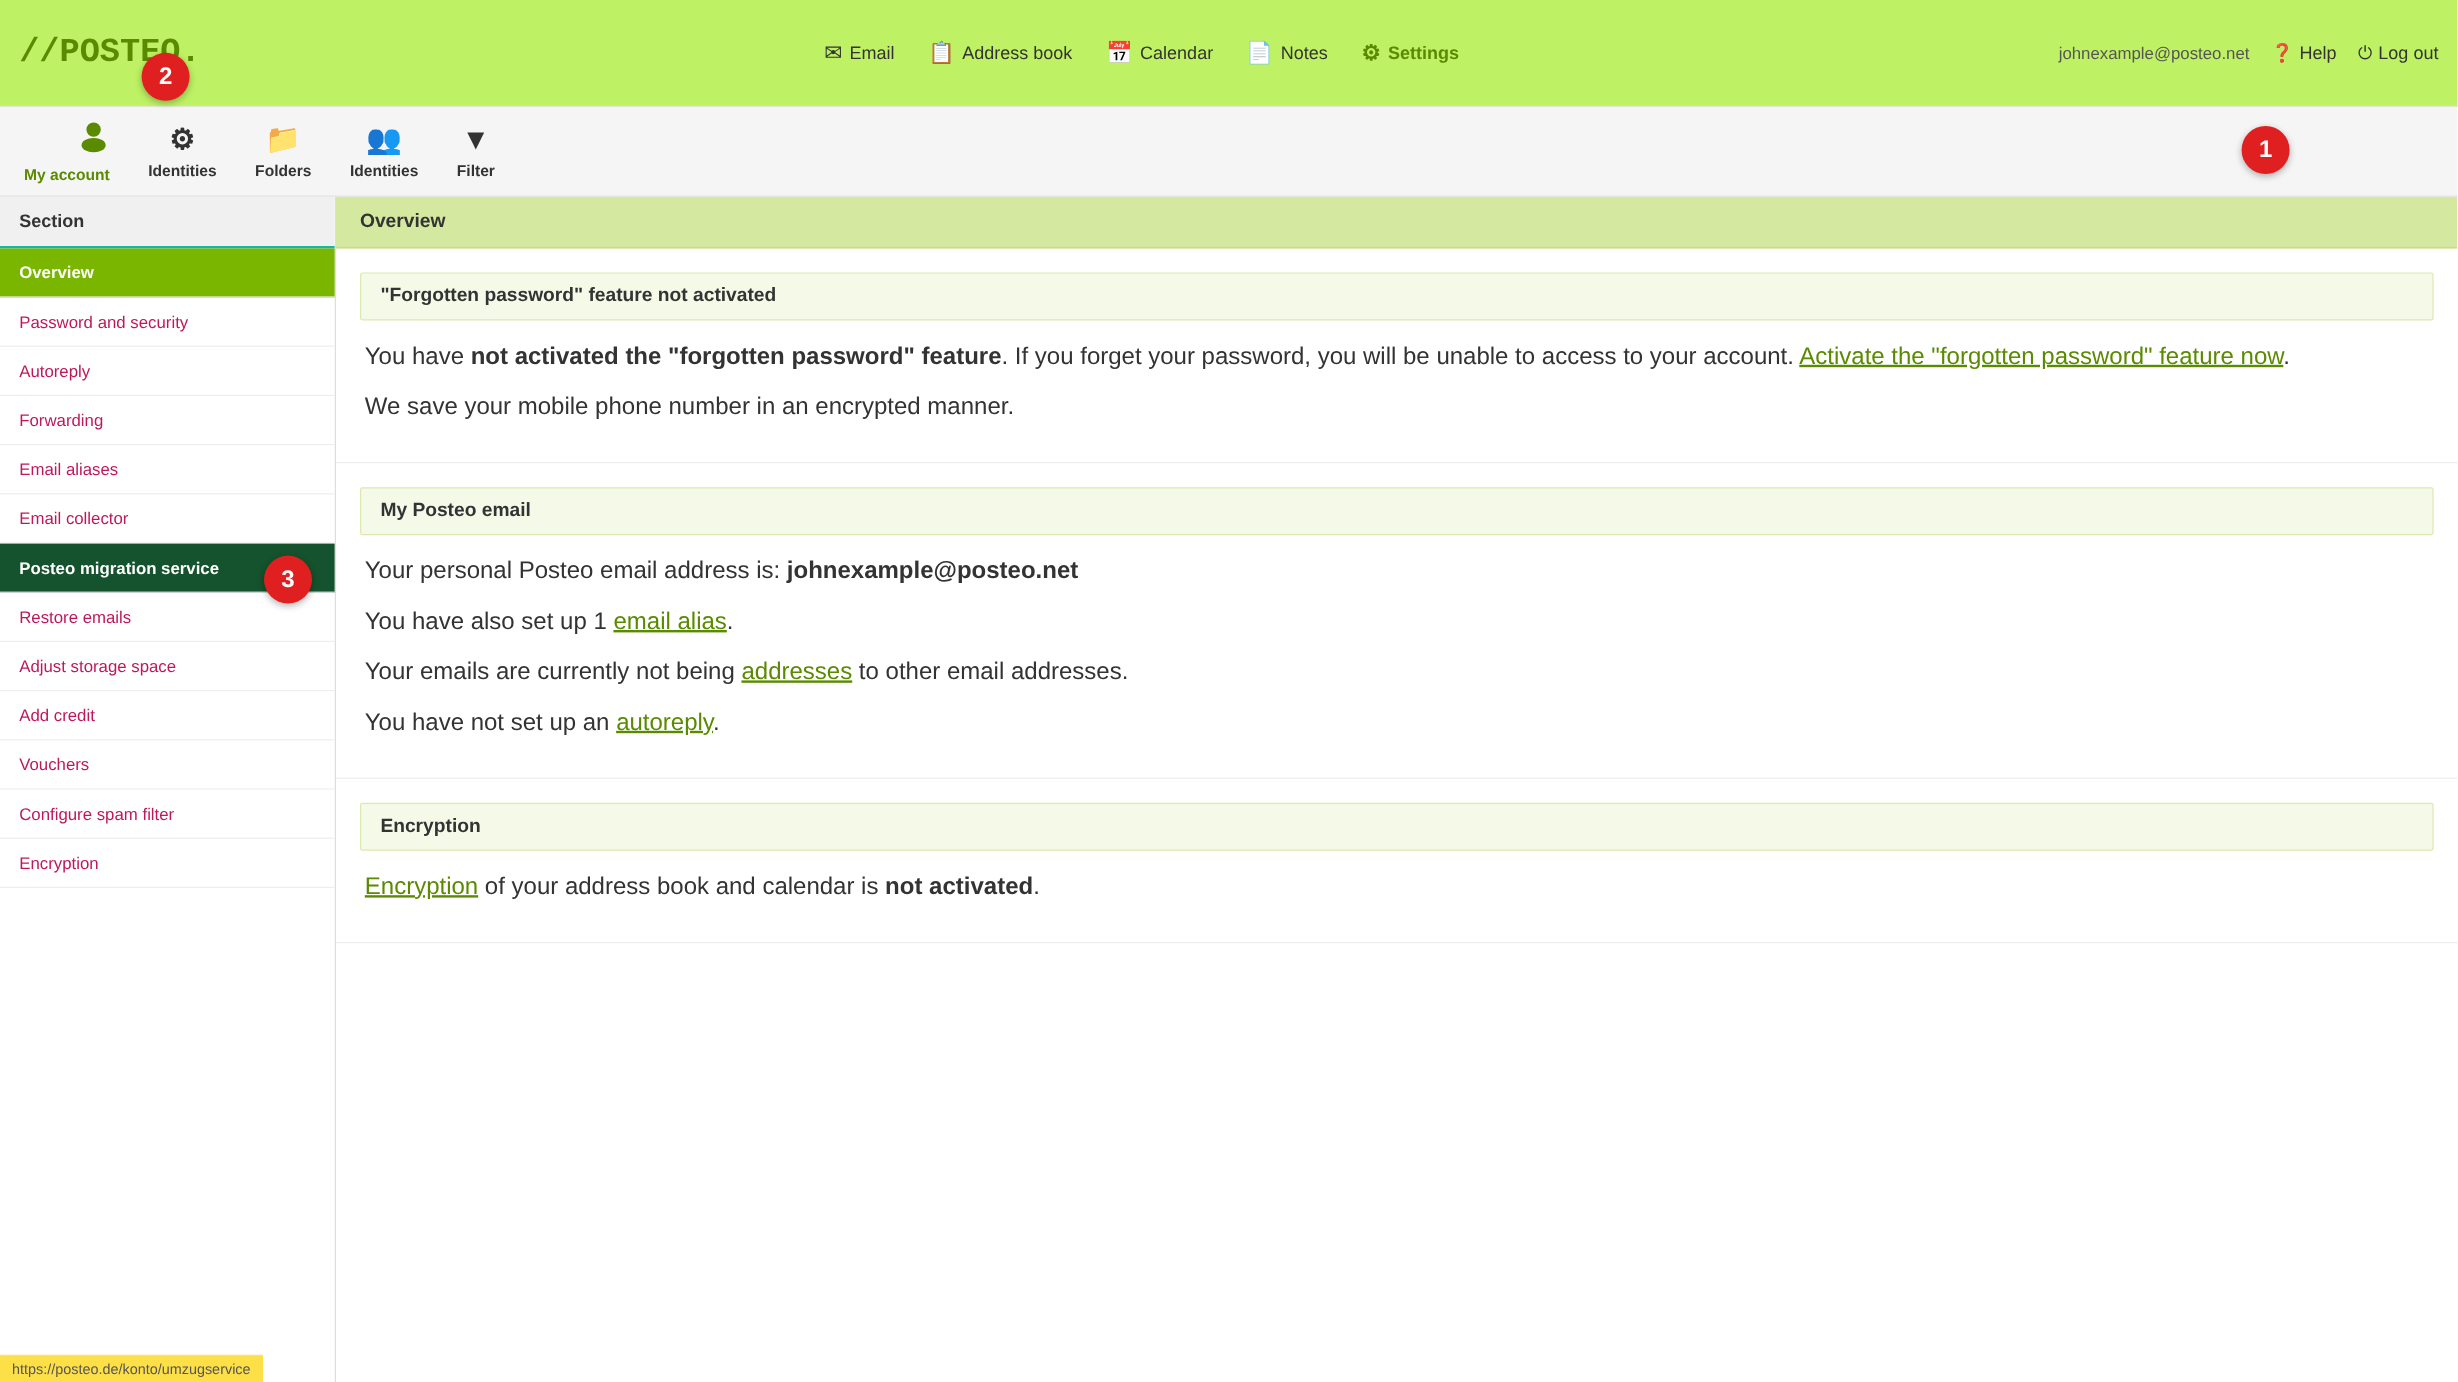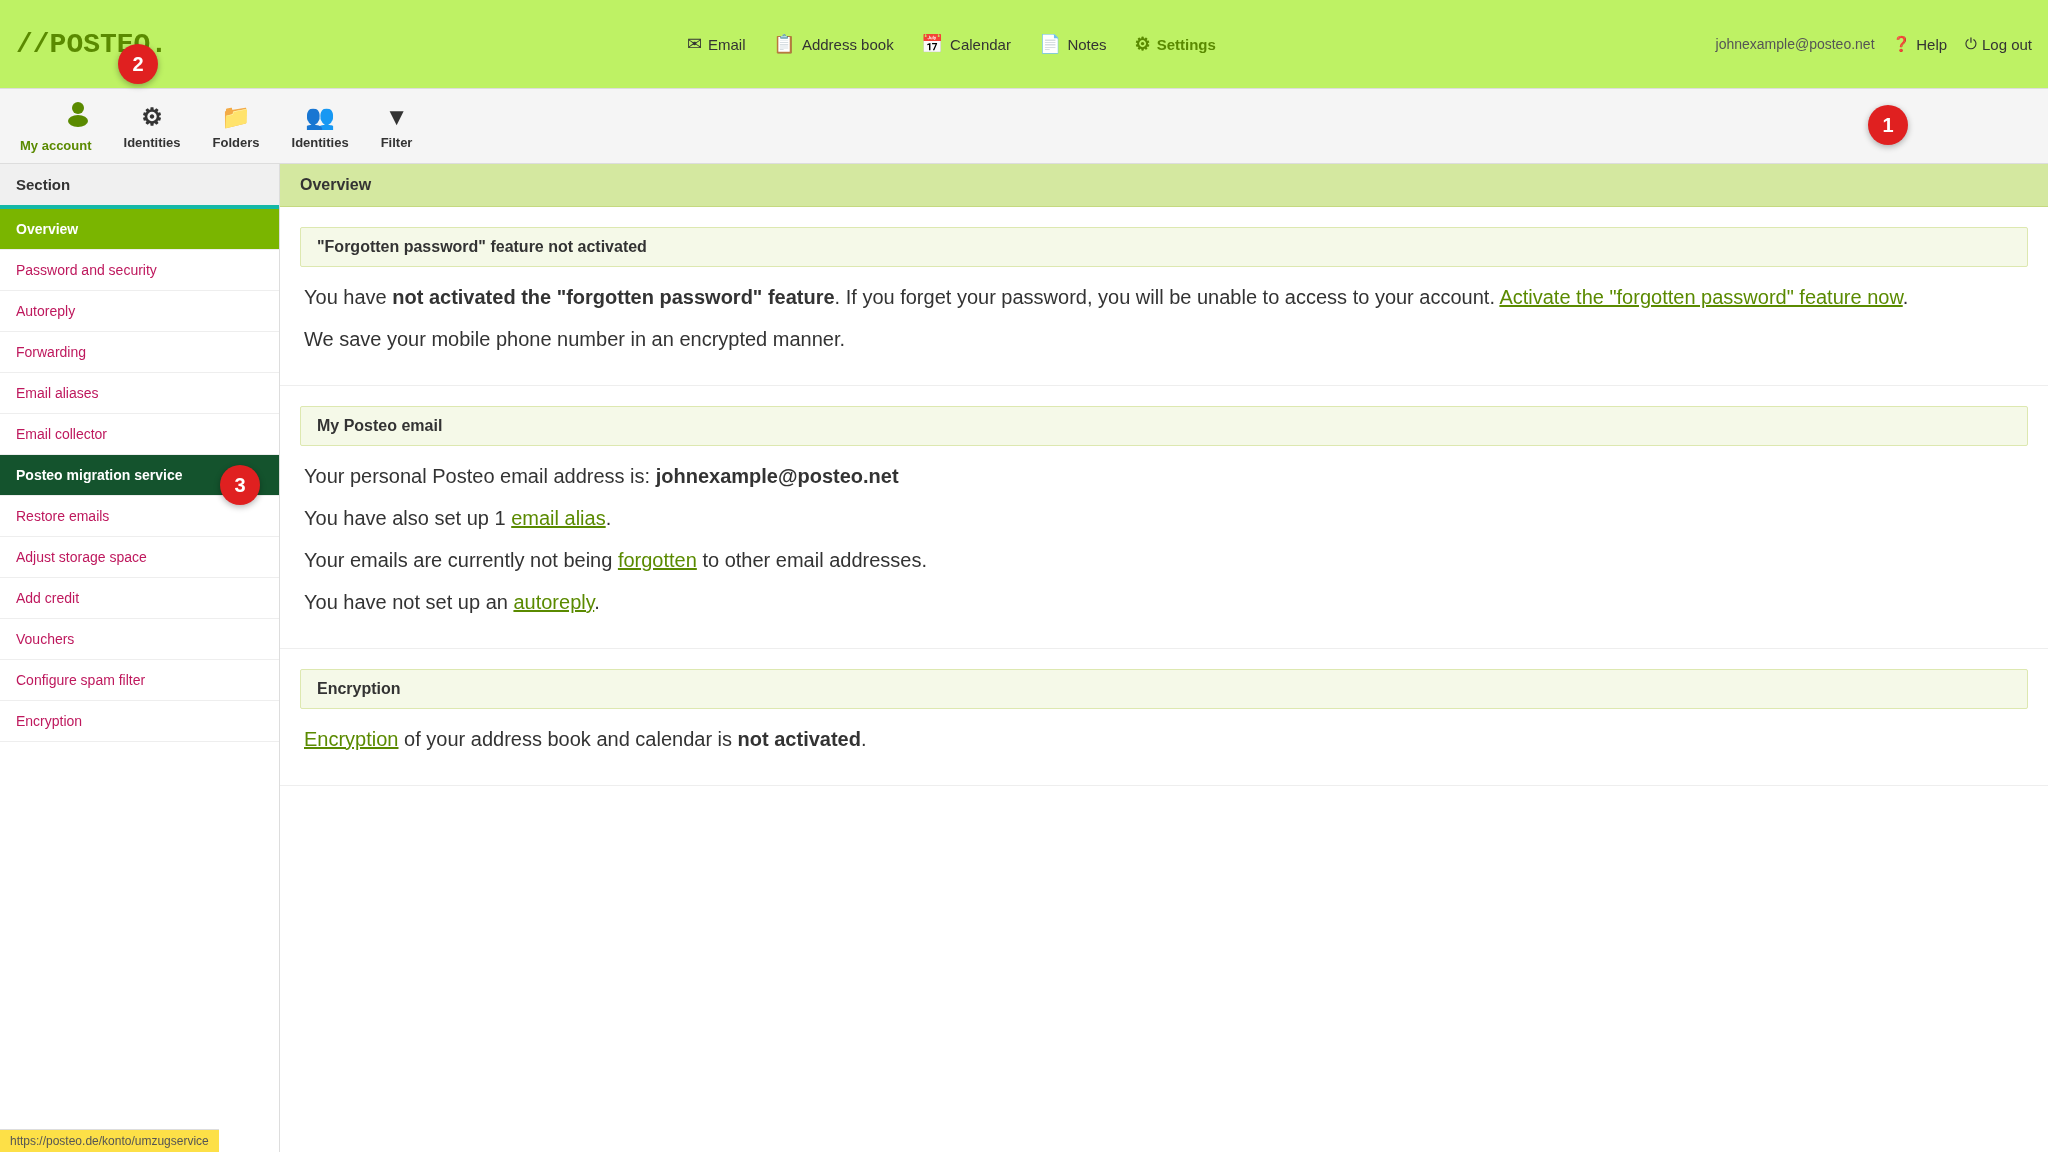--- a/index.html
+++ b/index.html
@@ -93,21 +93,21 @@
       border-right: 1px solid #ddd;
       overflow-y: auto;
       background: #fff;
     }
     .sidebar-section-header {
       padding: 12px 16px;
       font-weight: bold;
       font-size: 15px;
       color: #333;
       background: #f0f0f0;
-      border-bottom: 4px solid #14b8a6;
+      border-bottom: 2px solid #14b8a6;
     }
     .sidebar-item {
       padding: 12px 16px;
       cursor: pointer;
       border-bottom: 1px solid #eee;
       font-size: 14px;
       color: #be185d;
       display: block;
       text-decoration: none;
     }
@@ -361,21 +361,21 @@
           <span>My Posteo email</span>
         </div>
         <div class="content-section-body">
           <p>
             Your personal Posteo email address is: <strong>johnexample@posteo.net</strong>
           </p>
           <p>
             You have also set up 1 <a href="#">email alias</a>.
           </p>
           <p>
-            Your emails are currently not being <a href="#">forgotten</a> to other email addresses.
+            Your emails are currently not being <a href="#">addresses</a> to other email addresses.
           </p>
           <p>
             You have not set up an <a href="#">autoreply</a>.
           </p>
         </div>
       </div>
 
       <div class="content-section">
         <div class="content-section-title">
           <span>Encryption</span>

